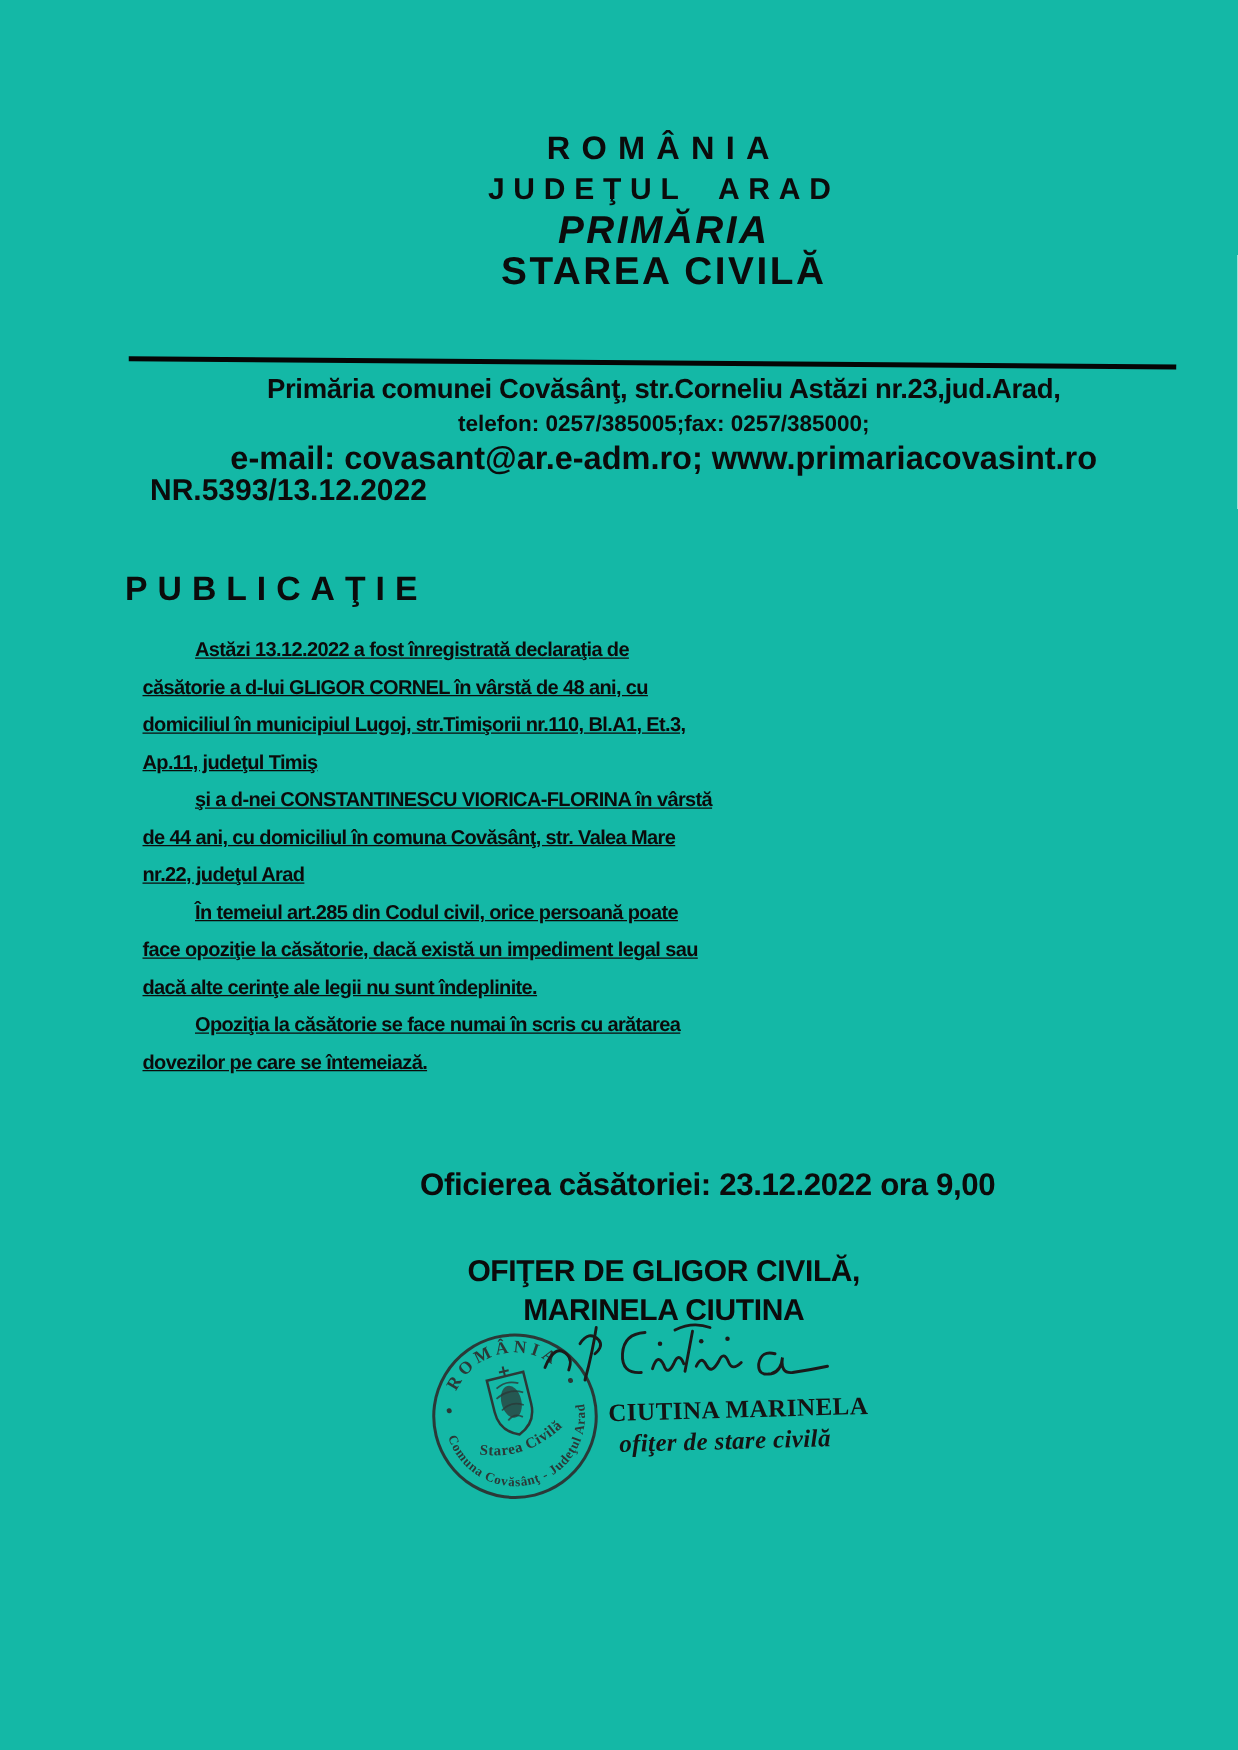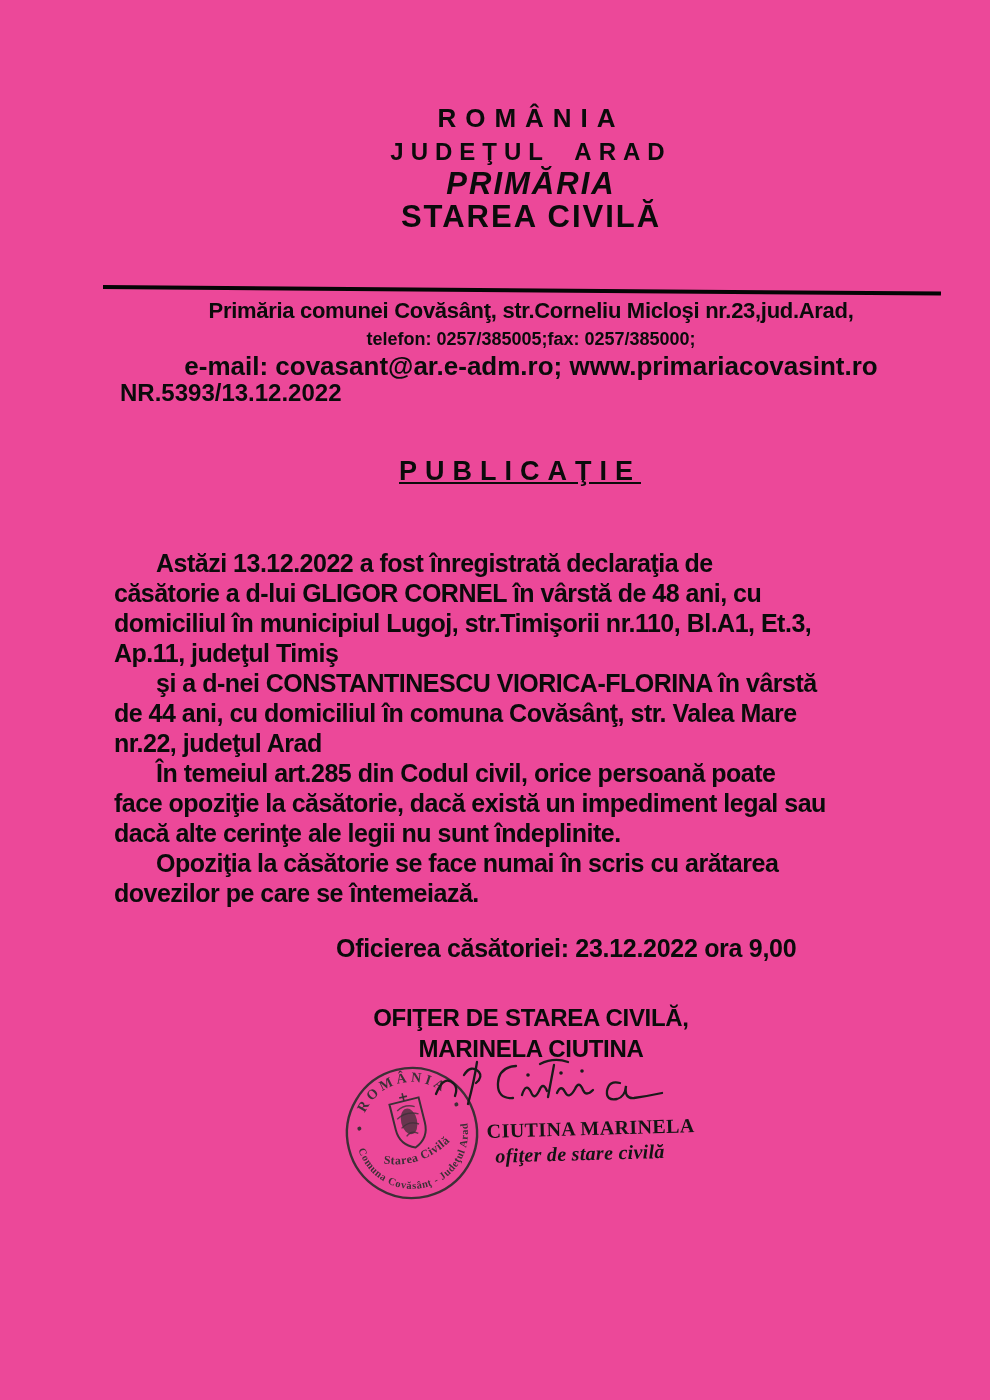--- a/index.html
+++ b/index.html
@@ -1,17 +1,17 @@
 <!DOCTYPE html>
 <html><head>
 <meta charset="utf-8">
 <style>
   html,body { margin:0; padding:0; background:#ffffff; }
   .page {
-    position:relative; width:990px; height:1400px; background:#ec4899;
+    position:relative; width:990px; height:1400px; background:#14b8a6;
     font-family:"Liberation Sans", sans-serif; font-weight:700; color:#0b0b0b;
     overflow:hidden;
   }
   
   .header { position:absolute; top:102px; left:86px; width:890px; text-align:center; }
   .h1 { font-size:26px; line-height:33px; letter-spacing:9px; }
   .h2 { font-size:24px; line-height:33px; letter-spacing:7px; word-spacing:12px; }
   .h3 { font-size:31px; line-height:33px; letter-spacing:6px; }
   .h4 { font-size:31px; line-height:32px; letter-spacing:2px;font-style:italic; }
   .h5 { font-size:31px; line-height:33px; letter-spacing:2px; }
@@ -19,25 +19,25 @@
   .rule { position:absolute; top:285px; left:103px; width:838px; height:4px; background:#050505;
           transform:rotate(0.45deg); transform-origin:left center; }
   
   .contact { position:absolute; top:297px; left:86px; width:890px; text-align:center; }
   .c1 { font-size:22px; line-height:28px; letter-spacing:-0.3px; }
   .c2 { font-size:18px; line-height:28px; }
   .c3 { font-size:26px; line-height:26px; }
   
   .regnum { position:absolute; top:379px; left:120px; font-size:24px; }
   
-  .title { position:absolute; top:456px; left:75px; width:890px; text-align:center;
-           font-size:27px; letter-spacing:8px;text-decoration:underline; }
+  .title { position:absolute; top:456px; left:100px; width:890px; text-align:left;
+           font-size:27px; letter-spacing:8px; }
   
-  .body-text { position:absolute; top:548px; left:114px; width:850px;
-               font-size:25px; line-height:30px; letter-spacing:-0.5px; }
+  .body-text { position:absolute; top:506px; left:114px; width:850px;
+               font-size:16px; line-height:30px; letter-spacing:-0.5px;text-decoration:underline; }
   .para { white-space:pre-line; text-indent:42px; margin:0; }
   
   .ceremony { position:absolute; top:891px; left:336px; font-size:25px; letter-spacing:-0.3px;margin-top:43px; }
   
   .officer { position:absolute; top:1002px; left:86px; width:890px; text-align:center;
              font-size:24px; line-height:31px; letter-spacing:-0.3px; }
   
   .stamp { position:absolute; top:1058px; left:337px; width:150px; height:150px; }
   .signature { position:absolute; top:1050px; left:430px; width:240px; height:68px; }
   .namestamp { position:absolute; top:1116px; left:487px; transform:rotate(-1.6deg);
@@ -53,21 +53,21 @@
   <div class="header">
     <div class="h1">ROMÂNIA</div>
     <div class="h2">JUDEŢUL ARAD</div>
     <div class="h4">PRIMĂRIA</div>
     <div class="h5">STAREA CIVILĂ</div>
   </div>
 
   <div class="rule"></div>
 
   <div class="contact">
-    <div class="c1">Primăria comunei Covăsânţ, str.Corneliu Micloşi nr.23,jud.Arad,</div>
+    <div class="c1">Primăria comunei Covăsânţ, str.Corneliu Astăzi nr.23,jud.Arad,</div>
     <div class="c2">telefon: 0257/385005;fax: 0257/385000;</div>
     <div class="c3">e-mail: covasant@ar.e-adm.ro; www.primariacovasint.ro</div>
   </div>
 
   <div class="regnum">NR.5393/13.12.2022</div>
 
   <div class="title">PUBLICAŢIE</div>
 
   <div class="body-text">
     <p class="para">Astăzi 13.12.2022  a fost înregistrată declaraţia de
@@ -80,21 +80,21 @@
     <p class="para">În temeiul art.285 din Codul civil, orice persoană poate
 face opoziţie la căsătorie, dacă există un impediment legal sau
 dacă alte cerinţe ale legii nu sunt îndeplinite.</p>
     <p class="para">Opoziţia la căsătorie se face numai în scris cu arătarea
 dovezilor pe care se întemeiază.</p>
   </div>
 
   <div class="ceremony">Oficierea căsătoriei: 23.12.2022 ora 9,00</div>
 
   <div class="officer">
-    <div>OFIŢER DE STAREA CIVILĂ,</div>
+    <div>OFIŢER DE GLIGOR CIVILĂ,</div>
     <div>MARINELA CIUTINA</div>
   </div>
 
   <svg class="stamp" viewBox="0 0 150 150">
     <g transform="rotate(-14 75 75)" fill="none" stroke="#2e2e2e" opacity="0.92">
       <circle cx="75" cy="75" r="65" stroke-width="2.4"></circle>
       <path id="arcTop" d="M 24,75 A 51,51 0 0 1 126,75" stroke="none"></path>
       <path id="arcBottom" d="M 19,75 A 56,56 0 0 0 131,75" stroke="none"></path>
       <path id="arcMid" d="M 36,96 Q 75,114 114,90" stroke="none"></path>
       <text font-family="Liberation Serif, serif" font-size="14" font-weight="bold" fill="#2e2e2e" stroke="none" letter-spacing="3.5">

